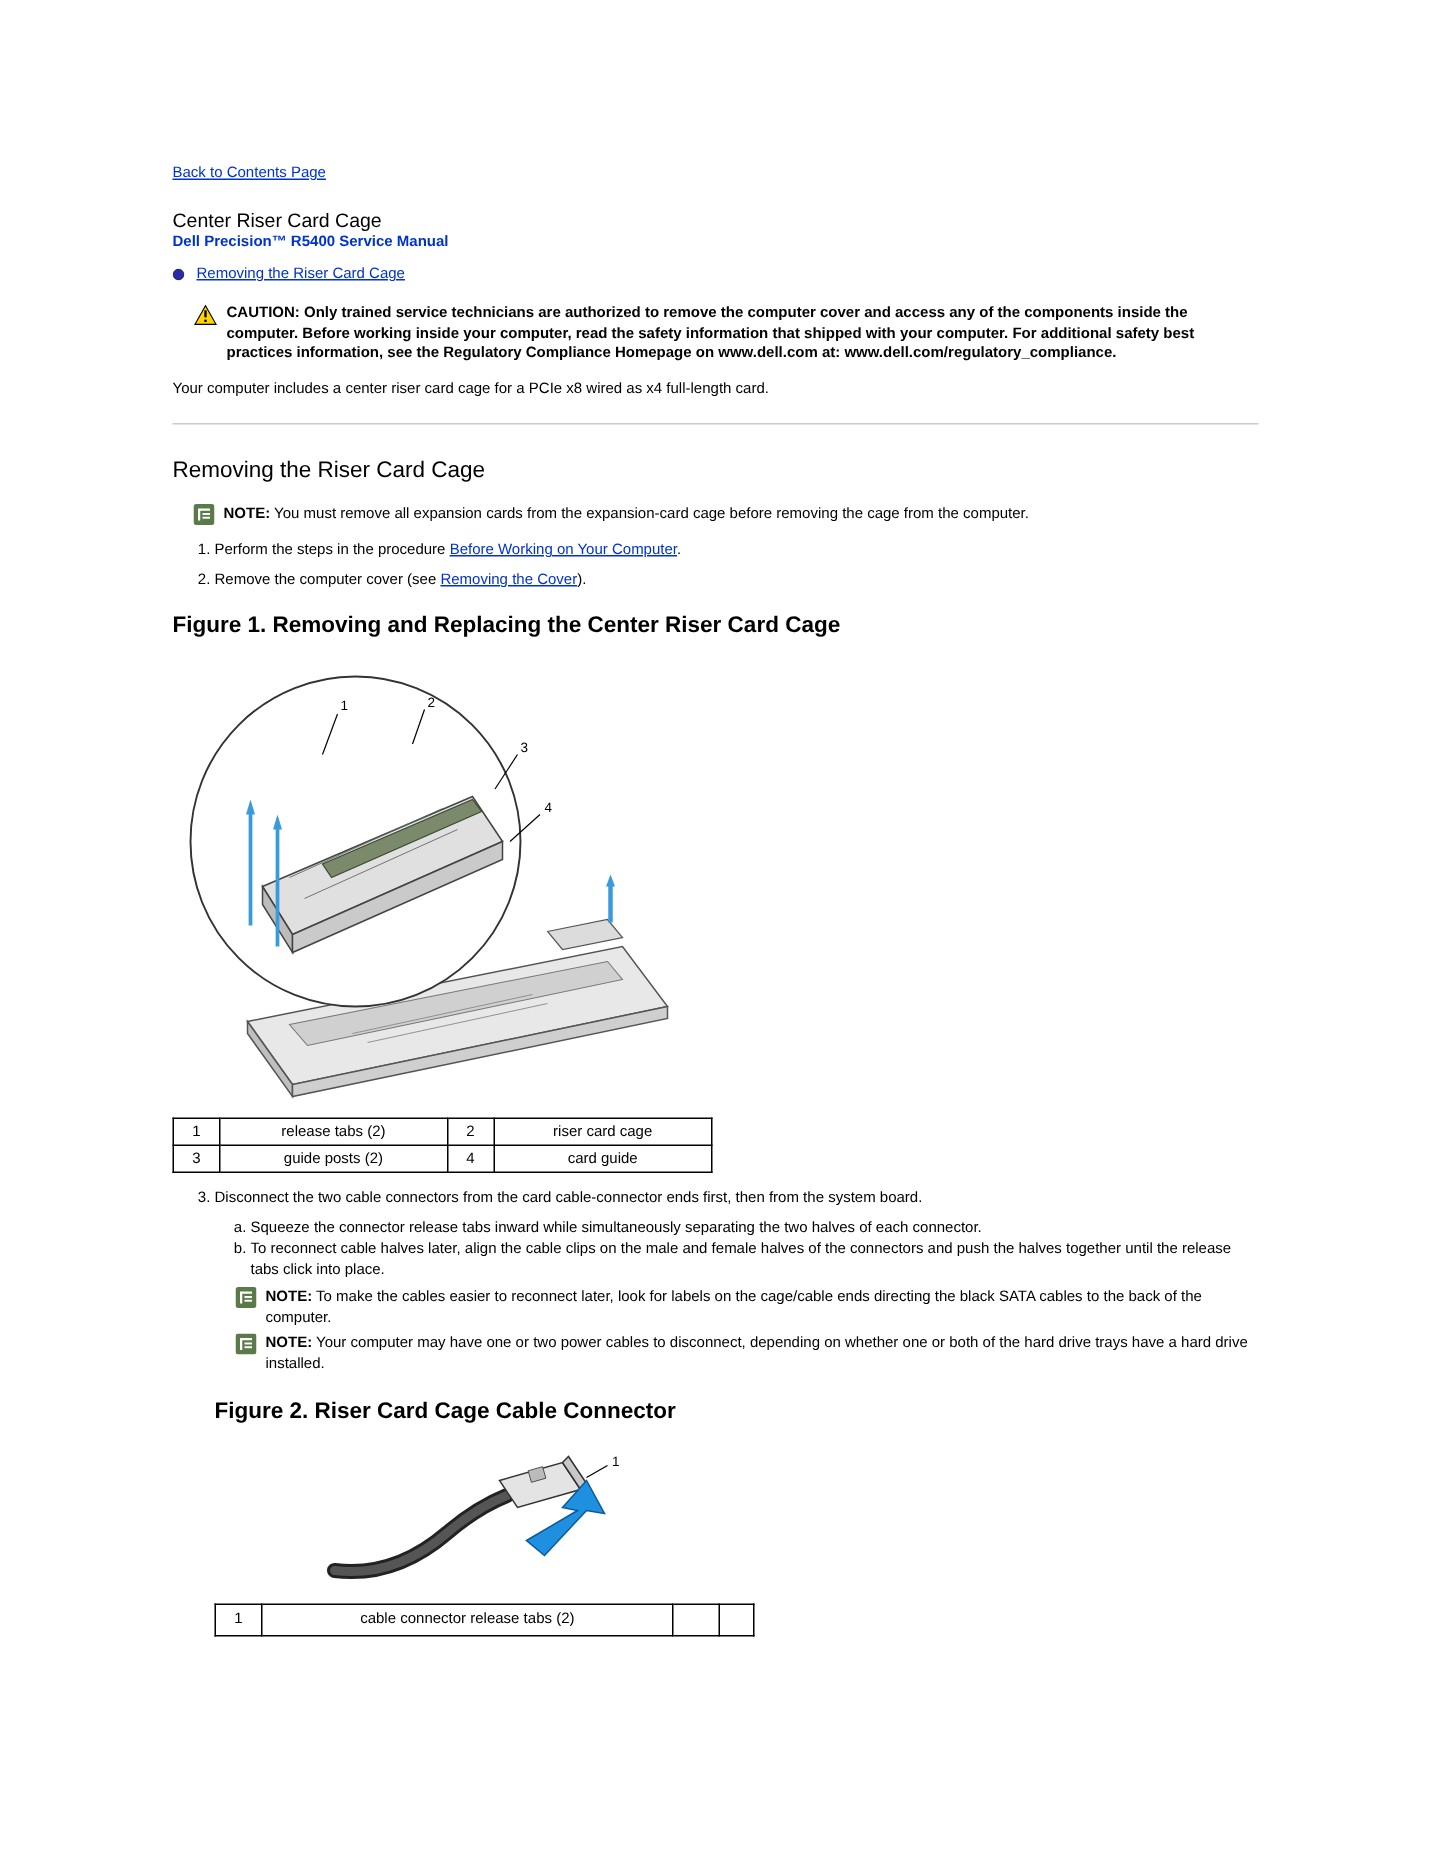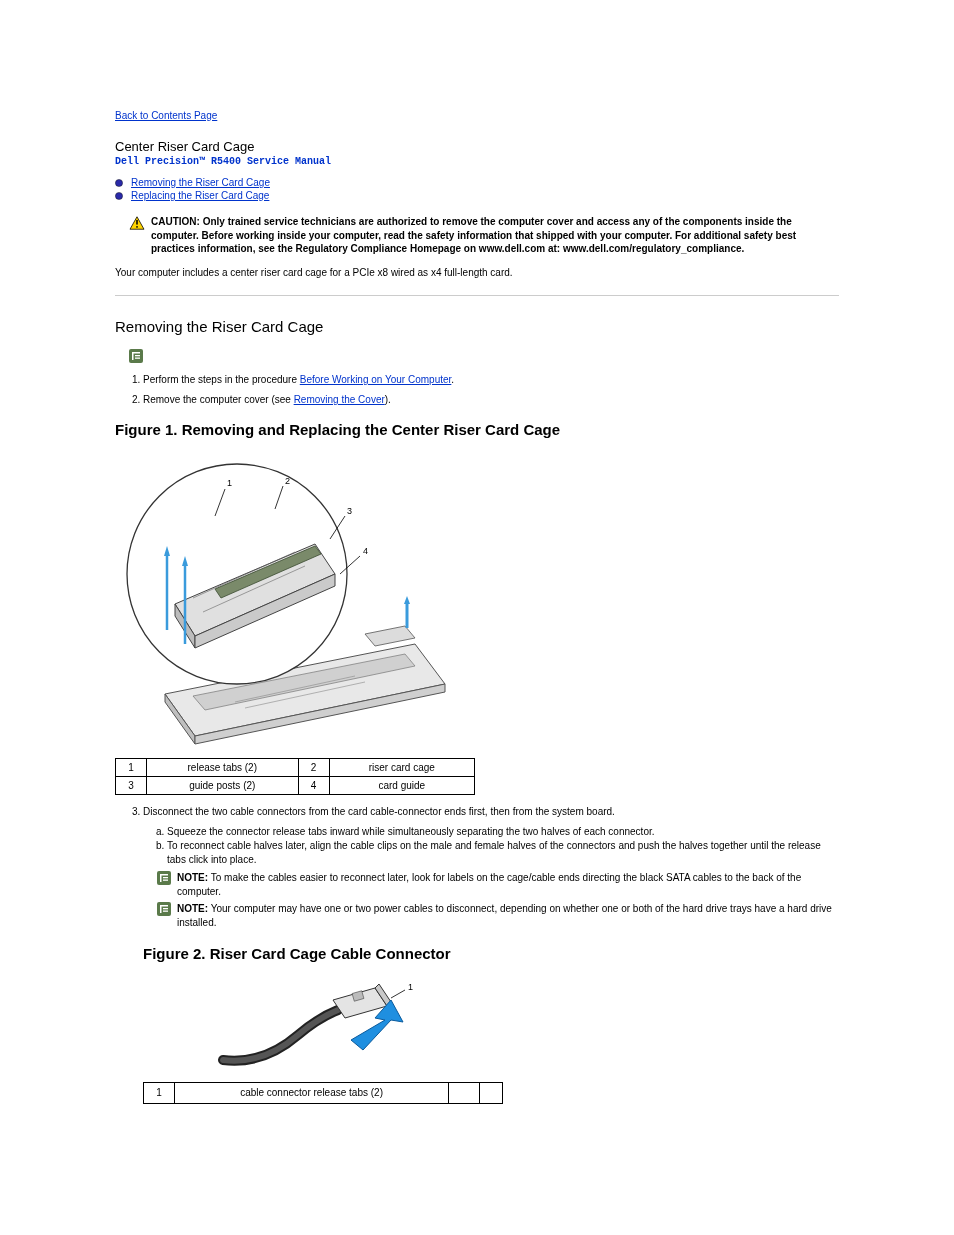--- a/index.html
+++ b/index.html
@@ -26,21 +26,20 @@
     font-size: 13px;
     font-weight: normal;
     margin-top: 18px;
     margin-bottom: 2px;
   }
   .manual-title {
     color: #0033cc;
     font-weight: bold;
     font-size: 10px;
     margin-bottom: 10px;
-    font-family: Liberation Mono, monospace;
   }
   .toc {
     margin: 6px 0 14px 0;
   }
   .toc-row {
     display: flex;
     align-items: center;
     margin-bottom: 2px;
   }
   .bullet {
@@ -171,28 +170,20 @@
   <div class="manual-title">Dell Precision™ R5400 Service Manual</div>
 
   <div class="toc">
     <div class="toc-row">
       <span class="bullet">
         <svg viewBox="0 0 10 10" width="8" height="8">
             <circle cx="5" cy="5" r="4.5" fill="#2a2aa8" stroke="#000" stroke-width="0.5"></circle>
           </svg>
       </span>
       <a class="toc-link">Removing the Riser Card Cage</a>
-    </div>
-    <div class="toc-row">
-      <span class="bullet">
-        <svg viewBox="0 0 10 10" width="8" height="8">
-            <circle cx="5" cy="5" r="4.5" fill="#2a2aa8" stroke="#000" stroke-width="0.5"></circle>
-          </svg>
-      </span>
-      <a class="toc-link">Replacing the Riser Card Cage</a>
     </div>
   </div>
 
   <div class="caution-row">
     <span class="tri-icon">
       <svg viewBox="0 0 20 18" width="16" height="14">
         <polygon points="10,1 19,17 1,17" fill="#ffd400" stroke="#000" stroke-width="1"></polygon>
         <rect x="9" y="5" width="2" height="6" fill="#000"></rect>
         <rect x="9" y="13" width="2" height="2" fill="#000"></rect>
       </svg>
@@ -210,20 +201,23 @@
 
   <div class="note-row">
     <span class="note-icon">
       <svg viewBox="0 0 14 14" width="14" height="14">
         <rect x="0" y="0" width="14" height="14" rx="2" fill="#5a7a4a"></rect>
         <path d="M3 3 L11 3 L11 4.5 L4.5 4.5 L4.5 11 L3 11 Z" fill="#fff"></path>
         <rect x="6" y="6" width="5" height="1.3" fill="#fff"></rect>
         <rect x="6" y="8.5" width="5" height="1.3" fill="#fff"></rect>
       </svg>
     </span>
+    <div class="note-text">
+      <b>NOTE:</b><span> You must remove all expansion cards from the expansion-card cage before removing the cage from the computer.</span>
+    </div>
   </div>
 
   <ol class="steps">
     <li>
       <span>Perform the steps in the procedure </span><a class="inline-link">Before Working on Your Computer</a><span>.</span>
     </li>
     <li>
       <span>Remove the computer cover (see </span><a class="inline-link">Removing the Cover</a><span>).</span>
     </li>
   </ol>

